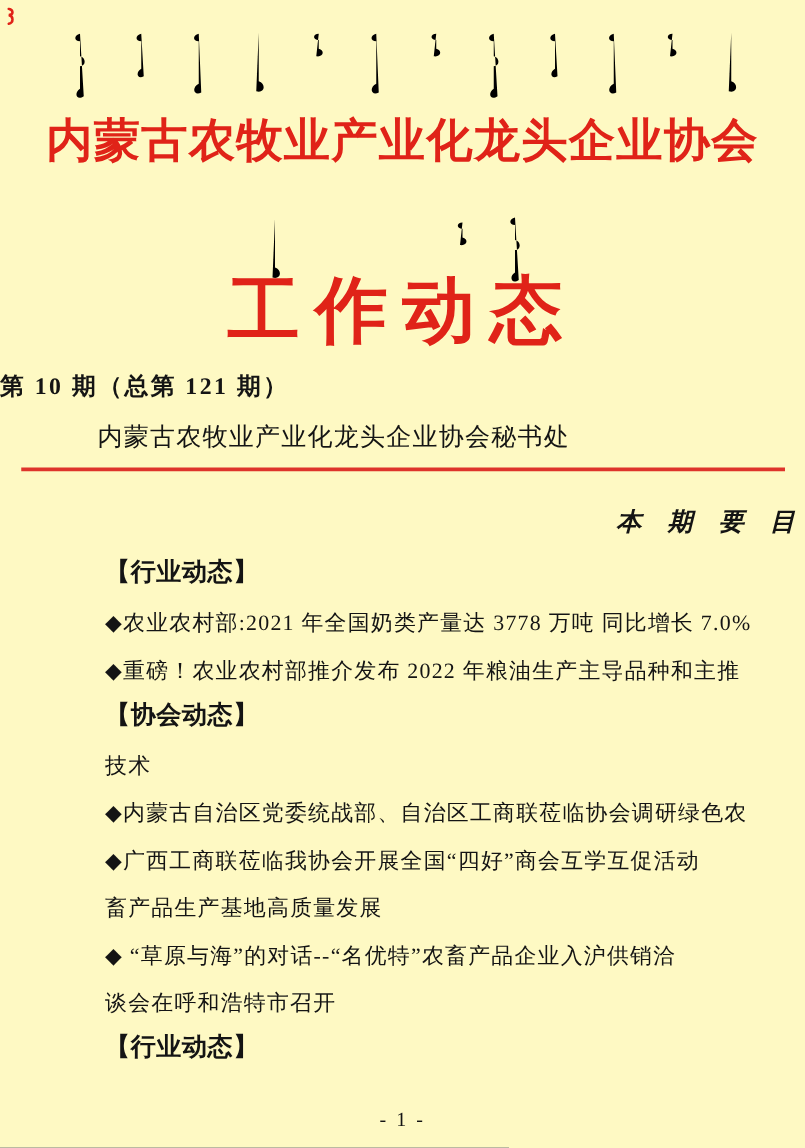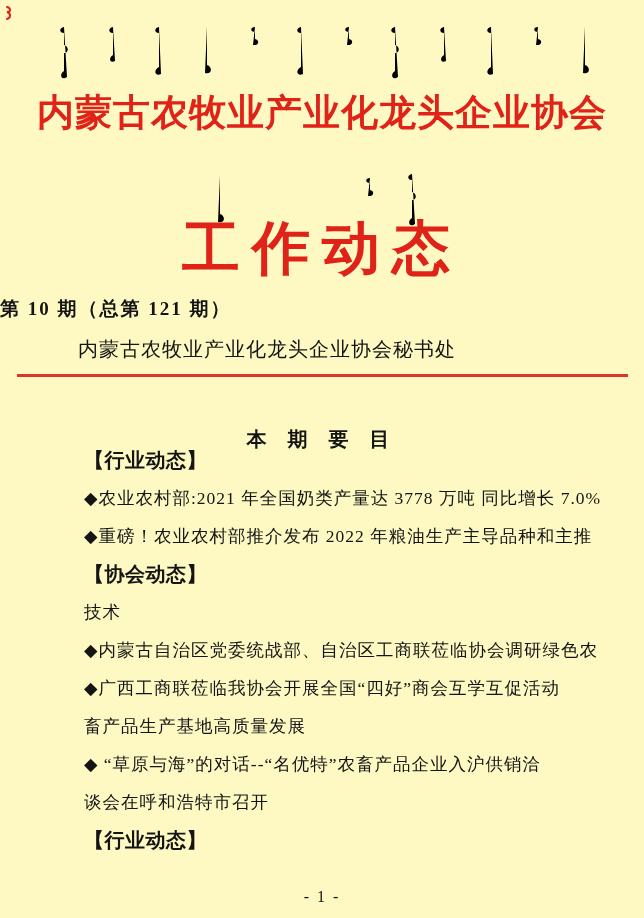--- a/index.html
+++ b/index.html
@@ -46,35 +46,35 @@
     box-sizing:border-box;
     padding:0 80px 0 78px;
     display:flex;justify-content:space-between;
     font-size:20px;letter-spacing:1px;
   }
   .red-rule{
     position:absolute;top:374px;left:17px;width:611px;height:3px;
     background:var(--rule-red);
   }
   .toc-heading{
-    position:absolute;top:426px;left:0;width:100%;
-    text-align:center;
-    font-size:20px;font-weight:700;letter-spacing:8px;
+    position:absolute;top:404px;left:0;width:100%;
+    text-align:right;
+    font-size:20px;font-weight:700;letter-spacing:8px;font-style:italic;
   }
   .toc{
     position:absolute;top:441px;left:84px;width:492px;
   }
   .toc .line{
     line-height:38px;
     font-size:17.5px;
     letter-spacing:1px;
     white-space:nowrap;
   }
   .toc .line.heading{
-    font-family:Liberation Serif, serif;
+    font-family:Liberation Mono, monospace;
     font-size:20px;font-weight:700;letter-spacing:0.5px;
   }
   .page-footer{
     position:absolute;top:888px;left:0;width:100%;
     text-align:center;
     font-size:16px;letter-spacing:2px;
   }
   .corner-mark{
     position:absolute;top:6px;left:4px;width:10px;height:14px;
   }

